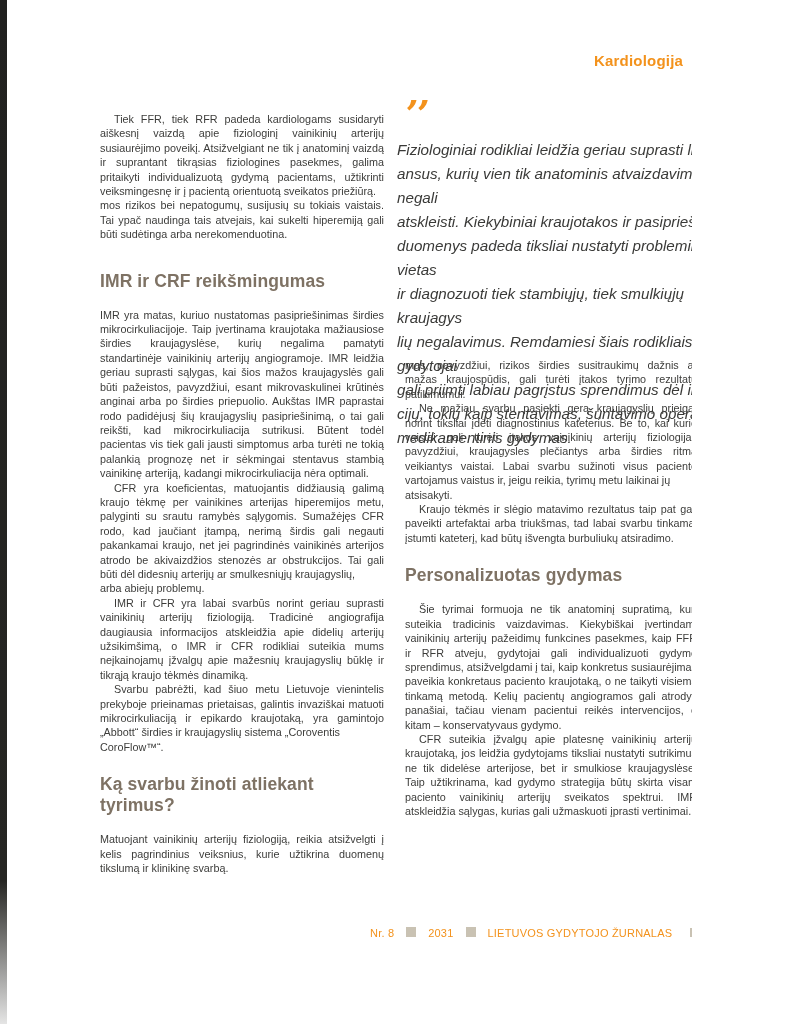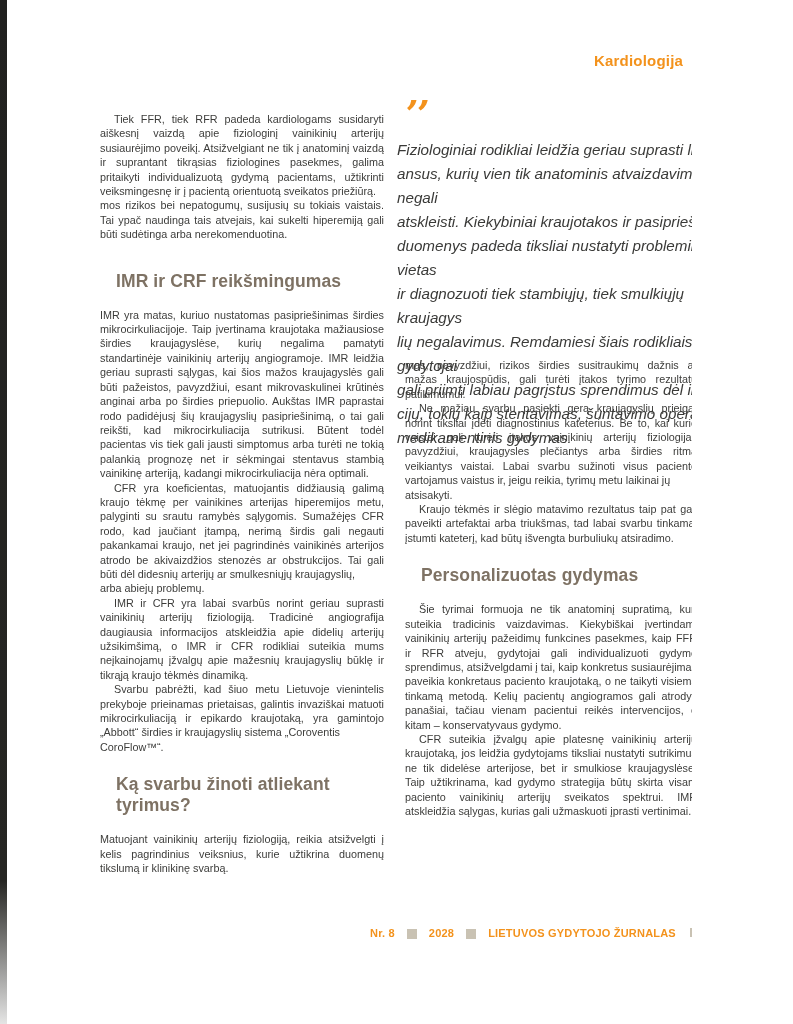--- a/index.html
+++ b/index.html
@@ -32,21 +32,21 @@
   #col-right-body{left:405px;top:358px;width:292px;}
   p.body{
     margin:0;
     font-size:10.8px;line-height:14.4px;
     text-align:justify;
     color:#3c3c3a;
   }
   p.body.indent{text-indent:14px;}
   p.body.prewrap{white-space:pre-line;}
   h2.head{
-    margin:16px;
+    margin:0;
     font-size:17.5px;font-weight:bold;color:#7e7264;
     letter-spacing:0.1px;
   }
   #col-left .head{margin-top:29px;margin-bottom:16px;}
   #col-right-body .head{margin-top:20px;margin-bottom:16px;}
   
   #pull-quote{
     position:absolute;left:397px;top:100px;width:352px;
   }
   .quote-mark{
@@ -60,22 +60,22 @@
   .quote-text{
     margin:4px 0 0 0;
     font-size:15.2px;line-height:24px;
     font-style:italic;
     white-space:pre-line;
     color:#3a3a38;
   }
   
   #footer{
     position:absolute;left:370px;top:927px;height:12px;
-    display:flex;align-items:flex-end;gap:12px;
-    font-size:11px;font-weight:bold;color:#f3921c;
+    display:flex;align-items:flex-start;gap:12px;
+    font-size:11px;font-weight:normal;color:#f3921c;
     letter-spacing:0.2px;
   }
   .sep-square{
     width:10px;height:10px;background:#c9c2b3;display:inline-block;
   }
   #footer-bar{
     position:absolute;left:690px;top:928px;width:100px;height:9px;
     background:#c9c2b3;
   }
   #page-number{
@@ -126,20 +126,20 @@
 atsisakyti.</p>
     <p class="body indent">Kraujo tėkmės ir slėgio matavimo rezultatus taip pat gali paveikti artefaktai arba triukšmas, tad labai svarbu tinkamai įstumti kateterį, kad būtų išvengta burbuliukų atsiradimo.</p>
     <h2 class="head">Personalizuotas gydymas</h2>
     <p class="body indent">Šie tyrimai formuoja ne tik anatominį supratimą, kurį suteikia tradicinis vaizdavimas. Kiekybiškai įvertindami vainikinių arterijų pažeidimų funkcines pasekmes, kaip FFR ir RFR atveju, gydytojai gali individualizuoti gydymo sprendimus, atsižvelgdami į tai, kaip konkretus susiaurėjimas paveikia konkretaus paciento kraujotaką, o ne taikyti visiems tinkamą metodą. Kelių pacientų angiogramos gali atrodyti panašiai, tačiau vienam pacientui reikės intervencijos, o kitam – konservatyvaus gydymo.</p>
     <p class="body indent">CFR suteikia įžvalgų apie platesnę vainikinių arterijų kraujotaką, jos leidžia gydytojams tiksliai nustatyti sutrikimus ne tik didelėse arterijose, bet ir smulkiose kraujagyslėse. Taip užtikrinama, kad gydymo strategija būtų skirta visam paciento vainikinių arterijų sveikatos spektrui. IMR atskleidžia sąlygas, kurias gali užmaskuoti įprasti vertinimai.</p>
   </div>
 
   <div id="footer">
     <span>Nr. 8</span>
     <span class="sep-square"></span>
-    <span>2028</span>
+    <span>2031</span>
     <span class="sep-square"></span>
     <span>LIETUVOS GYDYTOJO ŽURNALAS</span>
   </div>
   <div id="footer-bar"></div>
   <div id="page-number">11</div>
 
 </div>
 
 </body></html>

